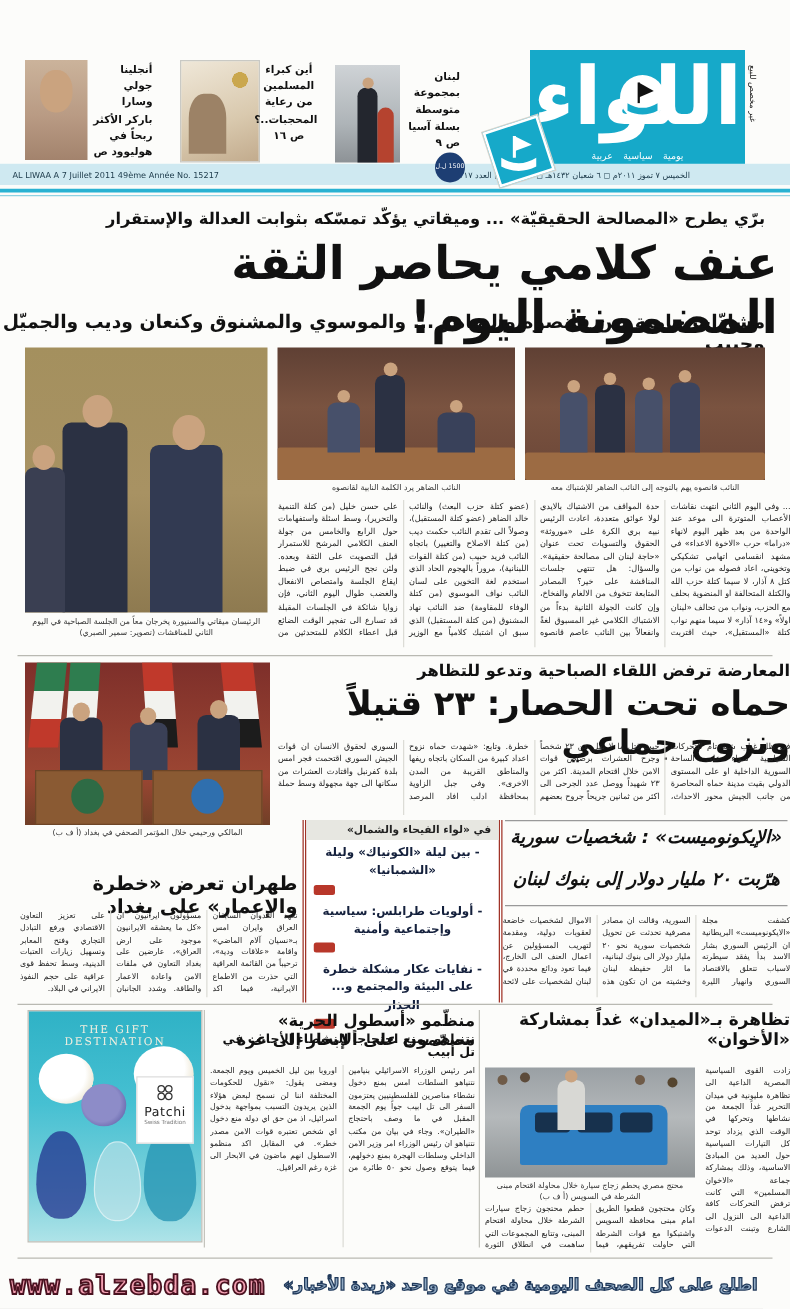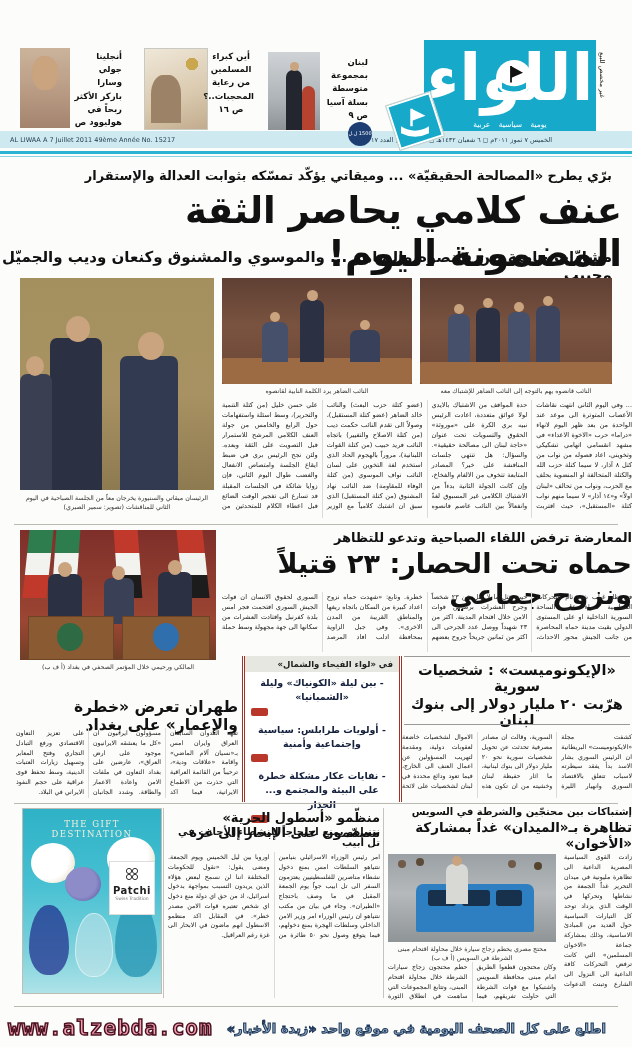--- a/index.html
+++ b/index.html
@@ -43,41 +43,41 @@
   .desk{position:absolute;background:#9c6b43;border-radius:2px;}
   .flagband{position:absolute;top:0;bottom:45%;}
   .podium{position:absolute;background:#8a5a33;border:1px solid #6d4526;}
   .emblem{position:absolute;border-radius:50%;}
   .ph-presser{background:linear-gradient(180deg,#7e2f2a,#9c4633 70%,#703f27 100%);}
   .ph-suez{background:linear-gradient(180deg,#9aa0a4 0%,#b5b9bb 45%,#8f9496 100%);}
   .car{position:absolute;background:#2e7fc2;border-radius:7px 7px 2px 2px;}
   .carwin{position:absolute;background:#17314d;border-radius:3px;}
 
   
-  .econ-deck{font-size:14.5px;font-weight:900;text-align:center;}
+  .econ-deck{font-size:14.5px;font-weight:900;text-align:center;font-style:italic;}
   .econ-rule{background:#999;}
   .fayhaa-box{border-left:3px double #a03327;border-right:3px double #a03327;background:#fff;}
   .fayhaa-header{background:#e7e7e1;font-size:8.5px;font-weight:bold;text-align:right;
                  padding:3px 6px;color:#222;}
   .fayhaa-item{font-size:9.5px;font-weight:bold;color:#14203c;text-align:center;line-height:1.5;
                padding:4px 6px 0 6px;}
   .badge{width:17px;height:8px;background:#b8372a;border-radius:2px;margin:3px auto 3px 6px;
          margin-right:auto;}
 
   
   .patchi{background:linear-gradient(180deg,#2fb2c6 0%,#46c0d2 40%,#7ed2dc 78%,#aee3e8 100%);
           border:1px solid #bdbdb6;}
   .patchi-title{color:#f3efdf;font-family:"DejaVu Serif",serif;font-size:8.5px;letter-spacing:1.5px;
                 text-align:center;}
   .flower{position:absolute;border-radius:50%;}
   .fl-white{background:radial-gradient(circle at 40% 40%,#ffffff 0 55%,#efe9d8 75%,transparent 76%);}
   .fl-purple{background:radial-gradient(circle at 45% 45%,#8d8cc8 0 55%,#6f6fb2 75%,transparent 76%);}
   .vase{position:absolute;border-radius:48% 48% 46% 46%/62% 62% 40% 40%;}
   .patchi-box{position:absolute;background:#fff;border:1px solid #ddd;text-align:center;}
-  .patchi-brand{font-size:10px;font-weight:bold;color:#222;letter-spacing:.5px;}
+  .patchi-brand{font-size:10px;font-weight:normal;color:#222;letter-spacing:.5px;}
   .patchi-tag{font-size:4.5px;color:#777;}
 
   
   .alzebda{font-family:"DejaVu Sans Mono",monospace;font-weight:bold;font-size:21px;
            color:#f3a0b2;-webkit-text-stroke:1.5px #4a1220;letter-spacing:1px;}
   .slogan{font-weight:bold;font-size:13px;color:#90a9c2;-webkit-text-stroke:1px #20395a;}
 </style>
 </head>
 <body>
 
@@ -240,21 +240,20 @@
 
   <div class="abs vsep" style="left:163px;top:808px;width:1px;height:190px;"></div>
 
   <div class="abs c kicker" style="left:168px;top:810px;width:212px;font-size:13px;">منظّمو «أسطول الحرية» مصمّمون على الإبحار إلى غزة</div>
   <div class="abs c" style="left:168px;top:826px;width:212px;font-size:10px;font-weight:900;">نتنياهو يمنع احتجاجاً للنشطاء الأجانب في تل أبيب</div>
   <div class="abs bodytxt" style="left:168px;top:852px;width:212px;height:146px;column-count:2;font-size:6.3px;">امر رئيس الوزراء الاسرائيلي بنيامين نتنياهو السلطات امس بمنع دخول نشطاء مناصرين للفلسطينيين يعتزمون السفر الى تل ابيب جواً يوم الجمعة المقبل في ما وصف باحتجاج «الطيران». وجاء في بيان من مكتب نتنياهو ان رئيس الوزراء امر وزير الامن الداخلي وسلطات الهجرة بمنع دخولهم، فيما يتوقع وصول نحو ٥٠ طائرة من اوروبا بين ليل الخميس ويوم الجمعة. ومضى يقول: «نقول للحكومات المختلفة اننا لن نسمح لبعض هؤلاء الذين يريدون التسبب بمواجهة بدخول اسرائيل، اذ من حق اي دولة منع دخول اي شخص تعتبره قوات الامن مصدر خطر». في المقابل اكد منظمو الاسطول انهم ماضون في الابحار الى غزة رغم العراقيل.</div>
 
   <div class="abs vsep" style="left:383px;top:808px;width:1px;height:190px;"></div>
 
   <div class="abs" style="left:386px;top:806px;width:246px;height:196px;">
-    <div class="c kicker" style="font-size:10px;">إشتباكات بين محتجّين والشرطة في السويس</div>
     <div class="c" style="font-size:13.5px;font-weight:900;margin-top:2px;">تظاهرة بـ«الميدان» غداً بمشاركة «الأخوان»</div>
     <div class="bodytxt" style="position:absolute;right:0;top:46px;width:68px;height:148px;column-count:1;font-size:6.3px;">زادت القوى السياسية المصرية الداعية الى تظاهرة مليونية في ميدان التحرير غداً الجمعة من نشاطها وتحركها في الوقت الذي يزداد توحد كل التيارات السياسية حول العديد من المبادئ الاساسية، وذلك بمشاركة جماعة «الاخوان المسلمين» التي كانت ترفض التحركات كافة الداعية الى النزول الى الشارع وتبنت الدعوات وسط انتقادات لادارة المجلس العسكري للبلاد.</div>
     <div class="photo ph-suez" style="left:2px;top:48px;width:168px;height:88px;">
       <div class="head" style="left:10px;top:6px;width:8px;height:8px;background:#6f5b48;"></div>
       <div class="head" style="left:28px;top:4px;width:8px;height:8px;background:#5d4b3a;"></div>
       <div class="head" style="left:120px;top:6px;width:8px;height:8px;background:#6f5b48;"></div>
       <div class="head" style="left:146px;top:8px;width:8px;height:8px;background:#55452f;"></div>
       <div class="car" style="left:28px;top:30px;width:118px;height:48px;"></div>
       <div class="carwin" style="left:40px;top:36px;width:28px;height:16px;"></div>
       <div class="carwin" style="left:74px;top:36px;width:28px;height:16px;"></div>

